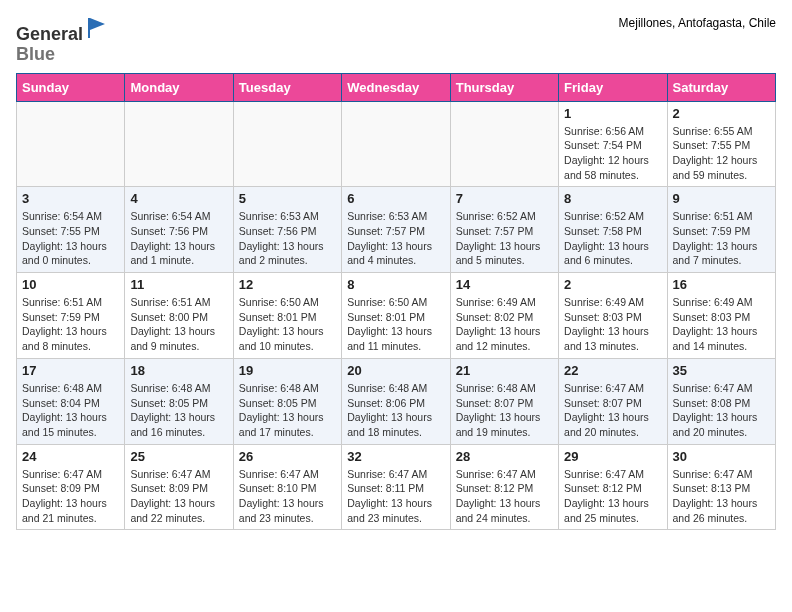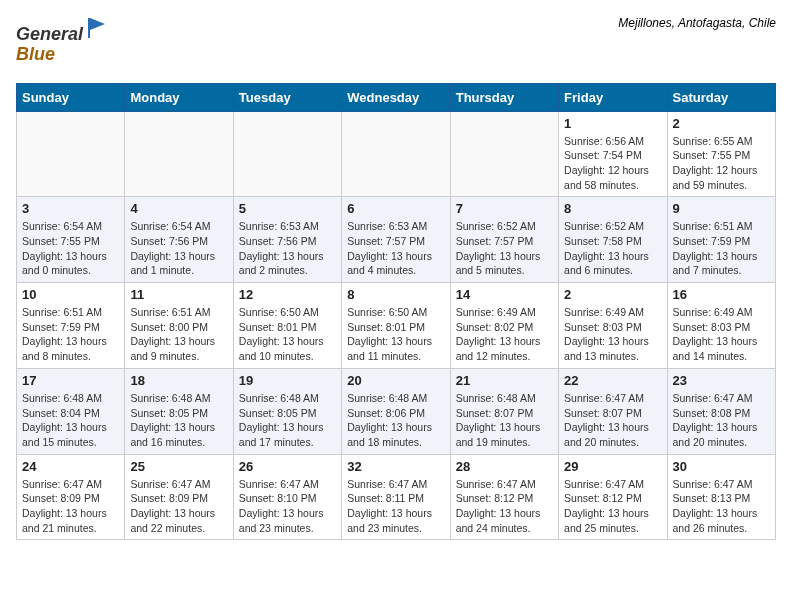--- a/index.html
+++ b/index.html
@@ -7,34 +7,33 @@
       font-family: Arial, sans-serif;
       background: #fff;
       width: 792px;
       min-height: 612px;
       padding: 16px;
     }
     .header {
       display: flex;
       align-items: flex-start;
       justify-content: space-between;
-      margin-bottom: 18px;
-      font-style: italic;
+      margin-bottom: 8px;
     }
     .logo {
       display: flex;
       align-items: center;
     }
     .logo-text {
       font-size: 18px;
       font-weight: bold;
       line-height: 1.1;
     }
     .logo-general { color: #333; }
-    .logo-blue { color: #a16207; }
+    .logo-blue { color: #737373; }
     .logo-icon {
       width: 24px;
       height: 24px;
       margin-left: 2px;
     }
     .title-block {
       text-align: right;
     }
     .month-title {
       font-size: 36px;
@@ -44,21 +43,21 @@
     .subtitle {
       font-size: 12px;
       color: #000000;
     }
     .calendar {
       width: 100%;
       border-collapse: collapse;
       font-size: 11px;
     }
     .calendar th {
-      background-color: #0369a1;
+      background-color: #ec4899;
       color: white;
       text-align: left;
       padding: 6px 5px;
       font-size: 13px;
       border: 1px solid #1a5a9a;
     }
     .calendar td {
       vertical-align: top;
       border: 1px solid #ccc;
       padding: 4px 5px;
@@ -212,21 +211,21 @@
         </td>
         <td>
           <div class="day-number">21</div>
           <div class="day-info">Sunrise: 6:48 AM<br>Sunset: 8:07 PM<br>Daylight: 13 hours and 19 minutes.</div>
         </td>
         <td>
           <div class="day-number">22</div>
           <div class="day-info">Sunrise: 6:47 AM<br>Sunset: 8:07 PM<br>Daylight: 13 hours and 20 minutes.</div>
         </td>
         <td>
-          <div class="day-number">23</div>
+          <div class="day-number">35</div>
           <div class="day-info">Sunrise: 6:47 AM<br>Sunset: 8:08 PM<br>Daylight: 13 hours and 20 minutes.</div>
         </td>
       </tr>
       <tr>
         <td>
           <div class="day-number">24</div>
           <div class="day-info">Sunrise: 6:47 AM<br>Sunset: 8:09 PM<br>Daylight: 13 hours and 21 minutes.</div>
         </td>
         <td>
           <div class="day-number">25</div>

